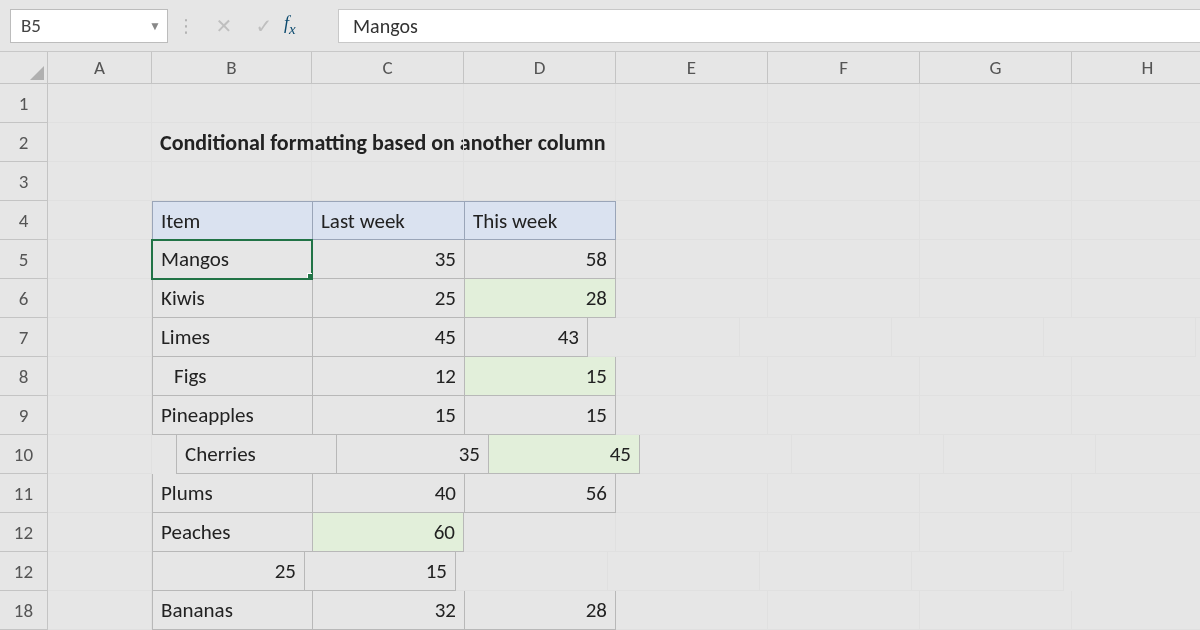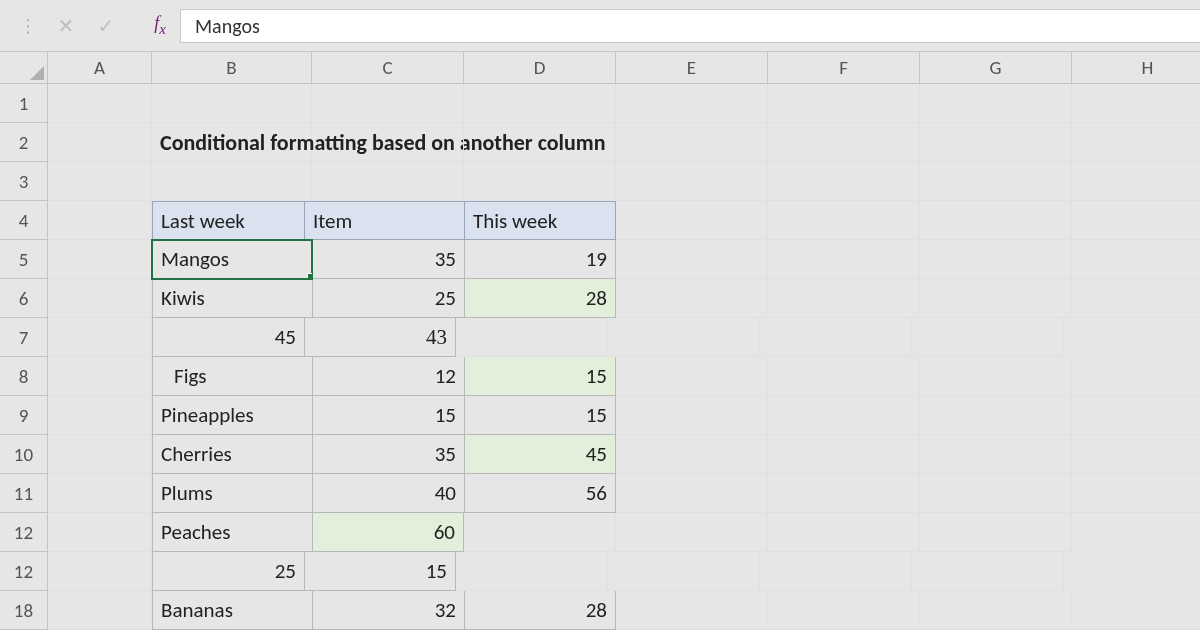--- a/index.html
+++ b/index.html
@@ -47,24 +47,24 @@
     height: 34px;
     display: flex;
     align-items: center;
     justify-content: center;
     color: #bfbfbf;
     font-size: 20px;
   }
   .fx-label {
     font-style: italic;
     font-family: 'Times New Roman', serif;
-    color: #701a75;
+    color: #0c4a6e;
     font-size: 18px;
     width: 40px;
-    text-align: right;
+    text-align: left;
   }
   .formula-input {
     background: #fff;
     border: 1px solid #c8c8c8;
     border-right: none;
     height: 34px;
     flex: 1;
     margin-left: 14px;
     padding: 0 14px;
     font-size: 20px;
@@ -171,20 +171,24 @@
     width: 7px;
     height: 7px;
     background: #217346;
     border: 1px solid #fff;
   }
 </style>
 </head>
 <body>
 
 <div class="formula-bar">
+  <div class="name-box-wrap">
+    <span class="name-box-text">B5</span>
+    <span class="name-dd">▼</span>
+  </div>
   <div class="fb-sep">⋮</div>
   <div class="fb-btn">
       <span>✕</span>
     </div>
   <div class="fb-btn">
       <span>✓</span>
     </div>
   <div class="fx-label">f<sub>x</sub></div>
   <div class="formula-input">
     <span>Mangos</span>
@@ -245,52 +249,53 @@
         <div class="cell" style="width: 160px;"></div>
         <div class="cell" style="width: 152px;"></div>
         <div class="cell" style="width: 152px;"></div>
         <div class="cell" style="width: 152px;"></div>
         <div class="cell" style="width: 152px;"></div>
         <div class="cell" style="width: 152px;"></div>
         <div class="cell" style="width: 152px;"></div>
       </div>
       <div class="grid-row">
         <div class="cell" style="width: 104px;"></div>
+        <div class="cell tbl-head" style="width: 160px;">Item</div>
         <div class="cell tbl-head" style="width: 152px;">Last week</div>
-        <div class="cell tbl-head" style="width: 160px;">Item</div>
         <div class="cell tbl-head last" style="width: 152px;">This week</div>
         <div class="cell" style="width: 152px;"></div>
         <div class="cell" style="width: 152px;"></div>
         <div class="cell" style="width: 152px;"></div>
         <div class="cell" style="width: 152px;"></div>
       </div>
       <div class="grid-row">
         <div class="cell" style="width: 104px;"></div>
         <div class="cell tbl-cell selected" style="width: 160px;">Mangos</div>
         <div class="cell tbl-cell num" style="width: 152px;">35</div>
-        <div class="cell tbl-cell last num" style="width: 152px;">19</div>
+        <div class="cell tbl-cell last num" style="width: 152px;">58</div>
         <div class="cell" style="width: 152px;"></div>
         <div class="cell" style="width: 152px;"></div>
         <div class="cell" style="width: 152px;"></div>
         <div class="cell" style="width: 152px;"></div>
       </div>
       <div class="grid-row">
         <div class="cell" style="width: 104px;"></div>
         <div class="cell tbl-cell" style="width: 160px;">Kiwis</div>
         <div class="cell tbl-cell num" style="width: 152px;">25</div>
         <div class="cell tbl-cell last num hl" style="width: 152px;">28</div>
         <div class="cell" style="width: 152px;"></div>
         <div class="cell" style="width: 152px;"></div>
         <div class="cell" style="width: 152px;"></div>
         <div class="cell" style="width: 152px;"></div>
       </div>
       <div class="grid-row">
         <div class="cell" style="width: 104px;"></div>
+        <div class="cell tbl-cell" style="width: 160px;">Limes</div>
         <div class="cell tbl-cell num" style="width: 152px;">45</div>
-        <div class="cell tbl-cell last num" style="width: 152px; font-family: Liberation Serif, serif;">43</div>
+        <div class="cell tbl-cell last num" style="width: 124px;">43</div>
         <div class="cell" style="width: 152px;"></div>
         <div class="cell" style="width: 152px;"></div>
         <div class="cell" style="width: 152px;"></div>
         <div class="cell" style="width: 152px;"></div>
       </div>
       <div class="grid-row">
         <div class="cell" style="width: 104px;"></div>
         <div class="cell tbl-cell" style="width: 160px; padding-left: 21px;">Figs</div>
         <div class="cell tbl-cell num" style="width: 152px;">12</div>
         <div class="cell tbl-cell last num hl" style="width: 152px;">15</div>
@@ -304,21 +309,21 @@
         <div class="cell tbl-cell" style="width: 160px;">Pineapples</div>
         <div class="cell tbl-cell num" style="width: 152px;">15</div>
         <div class="cell tbl-cell last num" style="width: 152px;">15</div>
         <div class="cell" style="width: 152px;"></div>
         <div class="cell" style="width: 152px;"></div>
         <div class="cell" style="width: 152px;"></div>
         <div class="cell" style="width: 152px;"></div>
       </div>
       <div class="grid-row">
         <div class="cell" style="width: 104px;"></div>
-        <div class="cell tbl-cell" style="width: 160px;">Cherries</div>
+        <div class="cell tbl-cell" style="width: 160px; margin-left: 24px;">Cherries</div>
         <div class="cell tbl-cell num" style="width: 152px;">35</div>
         <div class="cell tbl-cell last num hl" style="width: 152px;">45</div>
         <div class="cell" style="width: 152px;"></div>
         <div class="cell" style="width: 152px;"></div>
         <div class="cell" style="width: 152px;"></div>
         <div class="cell" style="width: 152px;"></div>
       </div>
       <div class="grid-row">
         <div class="cell" style="width: 104px;"></div>
         <div class="cell tbl-cell" style="width: 160px;">Plums</div>

